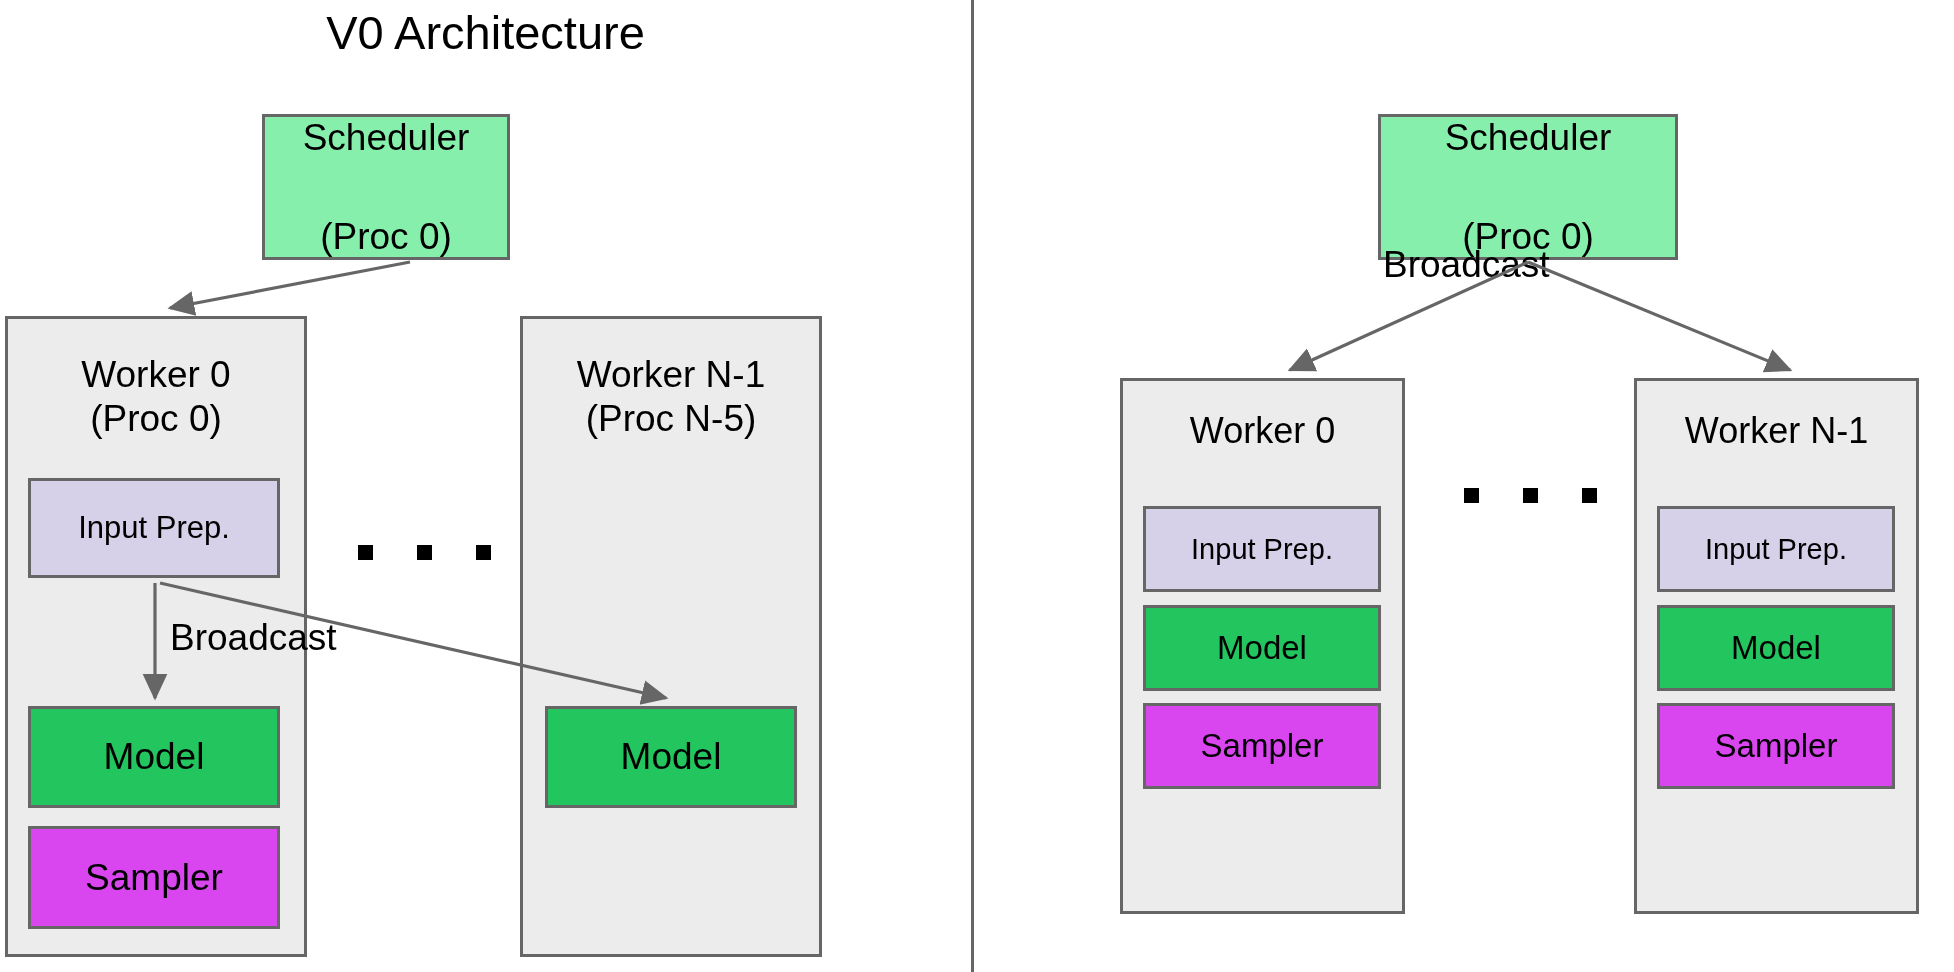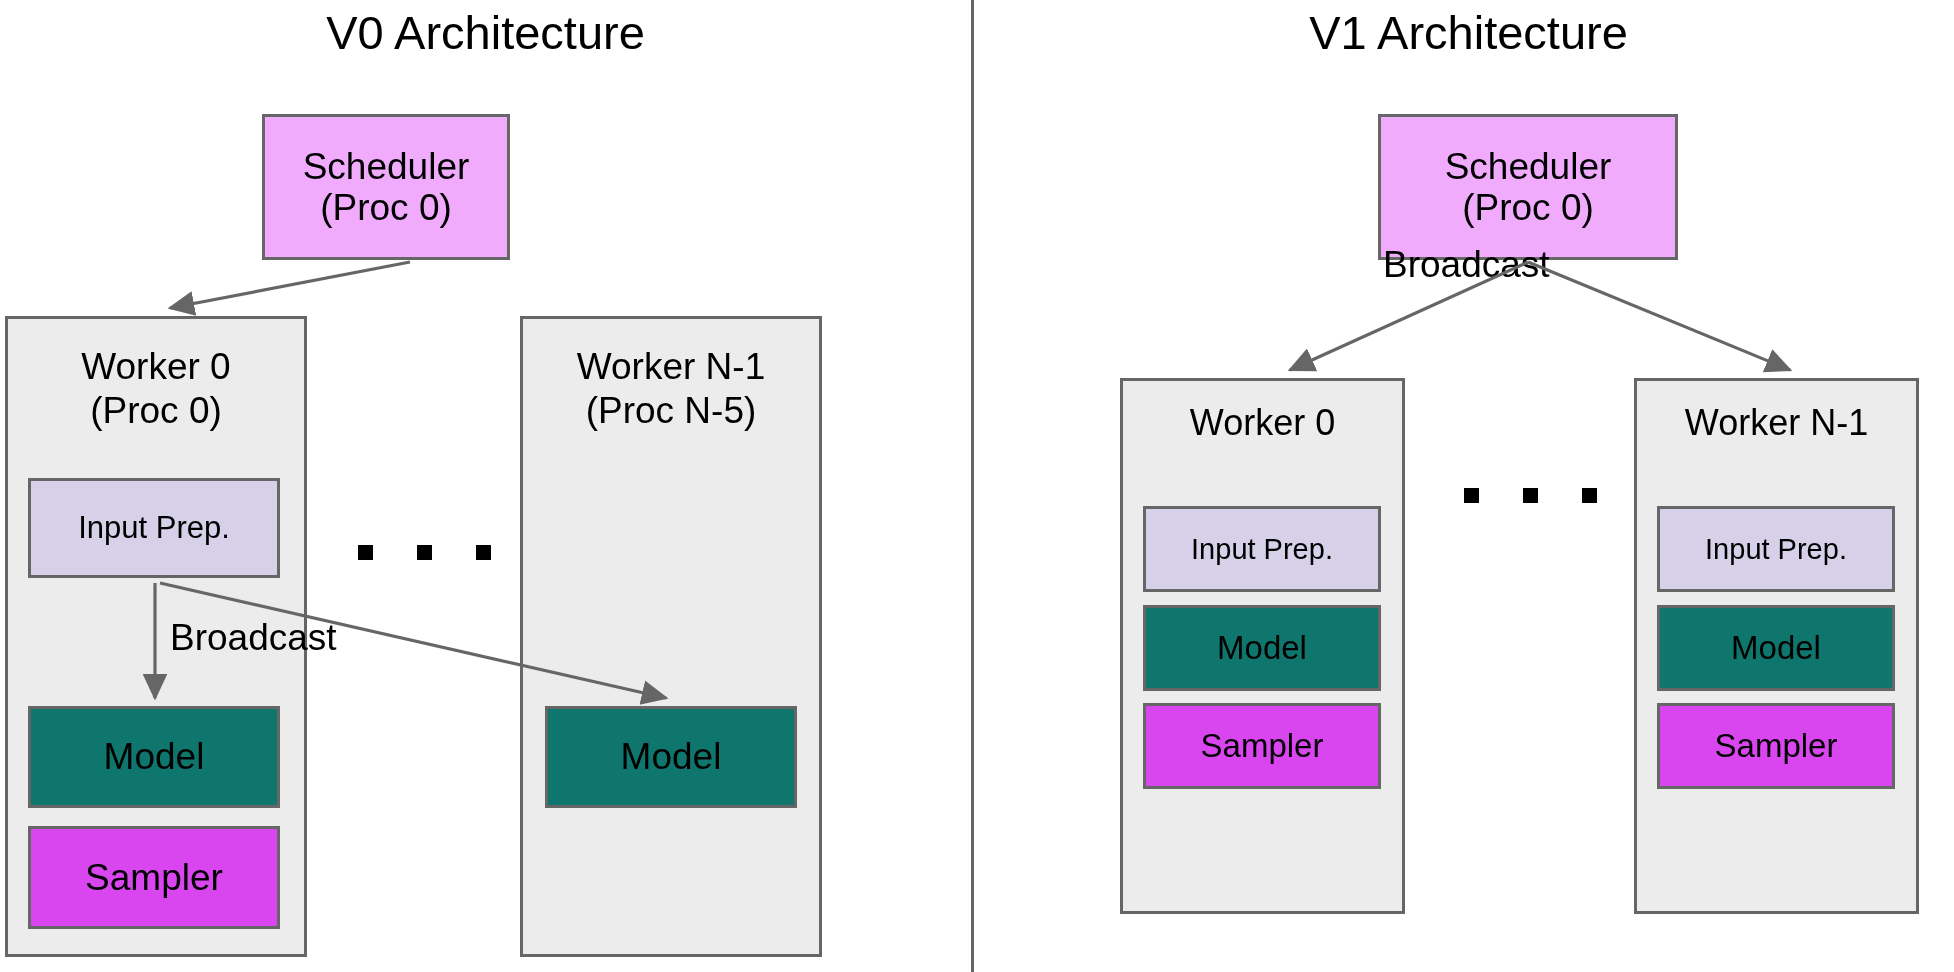--- a/index.html
+++ b/index.html
@@ -56,38 +56,39 @@
     box-sizing: border-box;
     border: 3px solid #666666;
     display: flex;
     flex-direction: column;
     align-items: center;
     justify-content: center;
     text-align: center;
     line-height: 1.12;
     color: #000;
   }
-  .box-grey   { background: #f0abfc; }
+  .box-grey   { background: #86efac; justify-content: space-between; }
   .box-purple { background: #d6d0e9; }
-  .box-yellow { background: #0f766e; }
+  .box-yellow { background: #22c55e; }
   .box-green  { background: #d946ef; justify-content: center; }
 
   .worker-container {
     position: absolute;
     box-sizing: border-box;
     border: 3px solid #666666;
     background: #ececec;
   }
   .worker-label {
     position: absolute;
     left: 0;
     width: 100%;
     text-align: center;
     line-height: 1.12;
     white-space: nowrap;
+    margin-top: 8px;
   }
 
   .dots {
     position: absolute;
     display: flex;
     align-items: center;
   }
   .dots .dot {
     background: #000;
     display: inline-block;
@@ -151,21 +152,20 @@
       <span class="dot" style="width:15px;height:15px;"></span>
       <span class="dot" style="width:15px;height:15px;"></span>
       <span class="dot" style="width:15px;height:15px;"></span>
     </div>
 
     <div class="edge-label" style="left:170px; top:617px; font-size:37px;">Broadcast</div>
   </div>
 
   <div class="panel panel-v1">
 
-    <div class="panel-title" style="left:0; top:8px;">V1 Architecture</div>
 
     <div class="box box-grey" style="left:395px; top:114px; width:300px; height:146px; font-size:37px;">
       <span>Scheduler</span>
       <span>(Proc 0)</span>
     </div>
 
     <div class="worker-container" style="left:137px; top:378px; width:285px; height:536px;">
       <div class="worker-label" style="top:22px; font-size:36px;">Worker 0</div>
     </div>
 

